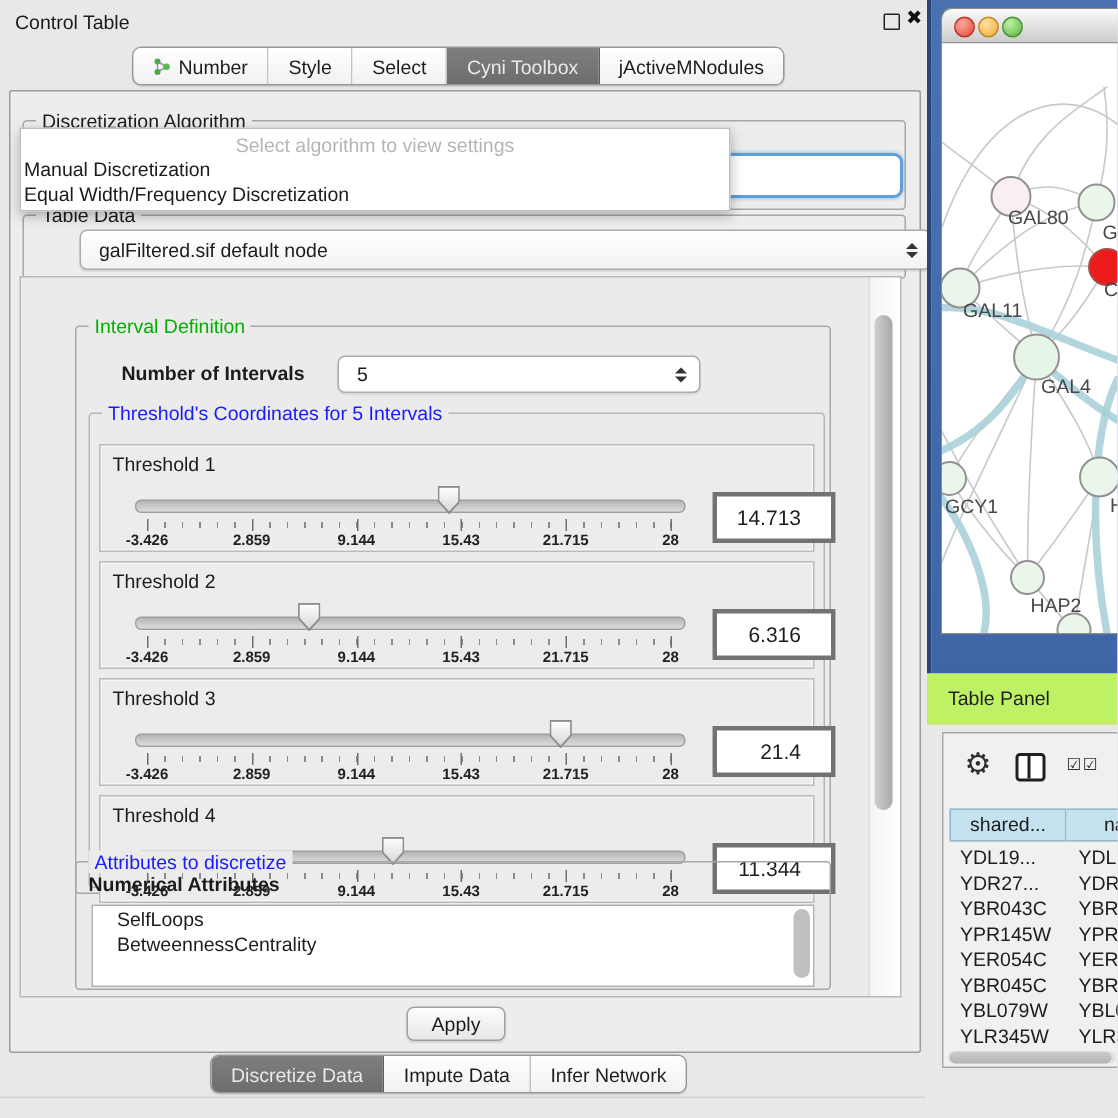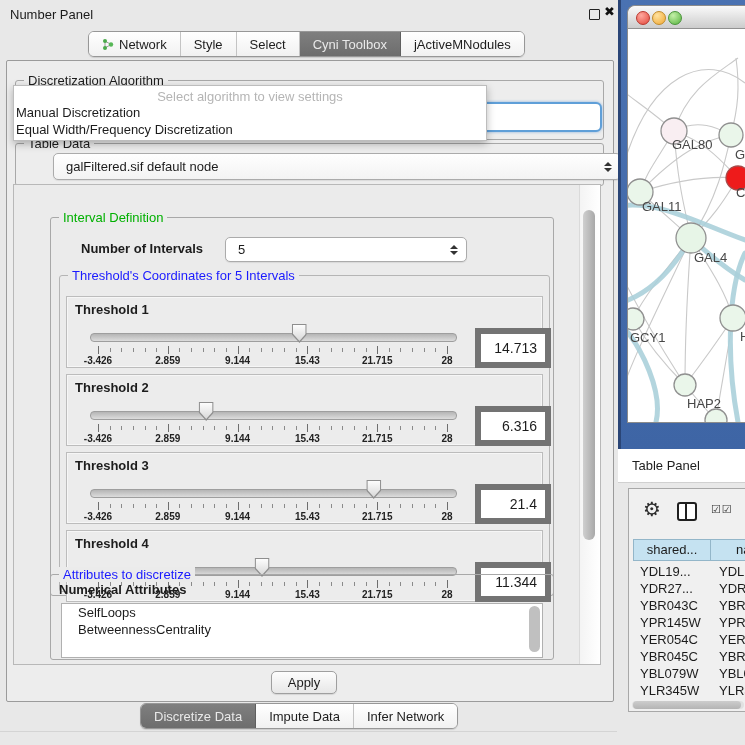--- a/index.html
+++ b/index.html
@@ -58,36 +58,36 @@
   
   .viewport{left:6px;top:123px;width:586px;height:479px;background:#ebebeb;border:1px solid #b8b8b8;overflow:hidden;}
   .viewport .gtitle{background:#ebebeb;}
   .vscroll{position:absolute;right:0;top:0;bottom:0;width:20px;background:linear-gradient(90deg,#f4f4f4,#ffffff);border-left:1px solid #dadada;}
   .vscroll .thumb{position:absolute;left:3px;top:25px;width:12px;height:330px;border-radius:7px;
     background:linear-gradient(90deg,#cfcfcf,#a8a8a8);}
 
   
   .thr-row{position:relative;height:70px;margin:0 6px 6px 6px;background:#ececec;border:1px solid #bcbcbc;
     box-shadow:inset 0 0 0 1px #f6f6f6;}
-  .thr-label{position:absolute;left:8px;top:5px;font-weight:bold;}
+  .thr-label{position:absolute;left:8px;top:5px;font-weight:normal;}
   .track{position:absolute;left:23px;width:365px;top:36px;height:7px;border-radius:4px;
     background:linear-gradient(#b5b5b5,#dcdcdc);border:1px solid #9e9e9e;}
   .range{position:absolute;left:31px;width:349px;top:27px;height:20px;}
   .handle{position:absolute;top:0;width:15px;height:19px;transform:translateX(-50%);
     background:#8e8e8e;clip-path:polygon(0 0,100% 0,100% 55%,50% 100%,0 55%);}
   .handle::after{content:"";position:absolute;left:1px;top:1px;right:1px;bottom:2px;
     background:linear-gradient(#fdfdfd,#d8d8d8);clip-path:polygon(0 0,100% 0,100% 55%,50% 100%,0 55%);}
   .ticks-minor{position:absolute;left:31px;width:350px;top:51px;height:4px;
     background:repeating-linear-gradient(to right,#8a8a8a 0 1px,transparent 1px 11.633px);}
   .tickmarks{position:absolute;left:31px;width:349px;top:49px;height:8px;}
   .tickmarks b{position:absolute;top:0;width:1px;height:8px;background:#6e6e6e;}
   .ticklabels{position:absolute;left:31px;width:349px;top:58px;height:12px;}
   .ticklabels span{position:absolute;transform:translateX(-50%);font-size:10px;font-weight:600;color:#222;white-space:nowrap;}
-  .thr-value{position:absolute;left:408px;top:31px;width:56px;height:28px;background:#fff;border:6px solid #737373;
-    font-size:14px;text-align:right;line-height:28px;padding-right:8px;}
+  .thr-value{position:absolute;left:408px;top:31px;width:56px;height:28px;background:#fff;border:3px solid #737373;
+    font-size:14px;text-align:right;line-height:28px;padding-right:20px;}
 
   
   .attr-list{position:absolute;left:10px;top:28px;width:480px;height:53px;background:#fff;border:1px solid #b0b0b0;overflow:hidden;}
   .attr-list .item{padding-left:16px;line-height:17px;white-space:nowrap;}
   .attr-list .thumb{position:absolute;right:2px;top:2px;width:11px;height:46px;border-radius:6px;background:#c0c0c0;}
 
   .apply-btn{left:264px;top:610px;width:64px;height:21px;border:1px solid #9f9f9f;border-radius:5px;
     background:linear-gradient(#fdfdfd,#e7e7e7);text-align:center;line-height:21px;box-shadow:0 1px 1px rgba(0,0,0,.1);}
 
   .win-bottom-line{left:0;top:731px;width:617px;height:1px;background:#d4d4d4;}
@@ -102,21 +102,21 @@
   .tl{position:absolute;top:5px;width:12px;height:12px;border-radius:50%;}
   .tl.red{left:8px;background:radial-gradient(circle at 35% 30%,#ffa89e,#e2483c);border:.5px solid #b8372e;}
   .tl.yellow{left:24px;background:radial-gradient(circle at 35% 30%,#ffe2a0,#f0a833);border:.5px solid #c08a2a;}
   .tl.green{left:40px;background:radial-gradient(circle at 35% 30%,#c4f0a8,#57b33e;);background:radial-gradient(circle at 35% 30%,#c4f0a8,#57b33e);border:.5px solid #49933a;}
   svg.netcanvas{position:absolute;left:0;top:22px;overflow:hidden;}
   .edge-gray{fill:none;stroke:#c9c9c9;stroke-width:1.1;}
   .edge-teal{fill:none;stroke:var(--edge-teal,#a8cfd9);stroke-width:5;stroke-linecap:round;opacity:.88;}
   .net-label{font-size:13px;fill:#474747;}
 
   
-  .tp-header{left:618px;top:449px;width:127px;height:33px;background:#ffffff;border-bottom:1px solid #d0d0d0;}
+  .tp-header{left:618px;top:449px;width:127px;height:33px;background:#bef264;border-bottom:1px solid #d0d0d0;}
   .tp-header .t{position:absolute;left:14px;top:9px;font-size:13px;color:#1e1e1e;}
   .tp-body{left:628px;top:488px;width:117px;height:224px;background:#f0f0f0;border:1px solid #a8a8a8;border-right:none;box-sizing:border-box;}
   .gear-icon{position:absolute;left:14px;top:8px;font-size:20px;color:#2d2d2d;}
   .split-icon{position:absolute;left:48px;top:13px;width:16px;height:15px;border:2px solid #1f1f1f;border-radius:3px;background:#fff;}
   .split-icon::after{content:"";position:absolute;left:6px;top:0;width:2px;height:100%;background:#1f1f1f;}
   .check-icons{position:absolute;left:82px;top:14px;font-size:11px;color:#333;letter-spacing:1px;}
   .tp-grid-header{position:absolute;left:4px;top:50px;height:22px;display:flex;}
   .tp-grid-header .cell{background:var(--header-cell-blue,#c5e2f1);border:1px solid #93b6c9;line-height:20px;box-sizing:border-box;}
   .tp-grid-header .c1{width:78px;text-align:center;}
   .tp-grid-header .c2{width:90px;padding-left:25px;border-left:none;}
@@ -126,35 +126,35 @@
   .tp-row .c2{display:inline-block;padding-left:7px;}
   .tp-hscroll{position:absolute;left:3px;top:212px;width:112px;height:8px;border-radius:4px;background:#e1e1e1;}
   .tp-hscroll .thumb{position:absolute;left:1px;top:0;width:108px;height:8px;border-radius:4px;background:linear-gradient(#cdcdcd,#b4b4b4);}
 
   
   .neticon{width:12px;height:13px;display:inline-block;}
 </style>
 </head>
 <body>
 
-<div class="abs cp-title">Number Panel</div>
+<div class="abs cp-title">Control Table</div>
 <div class="abs float-btn"></div>
 <div class="abs close-btn">✖</div>
 
 <div class="abs tabgroup top-tabs">
     <div class="tab">
       <svg class="neticon" viewBox="0 0 12 13">
         <line x1="3" y1="3" x2="9" y2="6.5" stroke="#9a9a9a"></line>
         <line x1="3" y1="10" x2="9" y2="6.5" stroke="#9a9a9a"></line>
         <line x1="3" y1="3" x2="3" y2="10" stroke="#9a9a9a"></line>
         <circle cx="3" cy="3" r="2" fill="#4aa94a"></circle>
         <circle cx="3" cy="10" r="2" fill="#4aa94a"></circle>
         <circle cx="9" cy="6.5" r="2.2" fill="#57b757"></circle>
       </svg>
-      <span>Network</span>
+      <span>Number</span>
     </div>
     <div class="tab">
       <span>Style</span>
     </div>
     <div class="tab">
       <span>Select</span>
     </div>
     <div class="tab selected">
       <span>Cyni Toolbox</span>
     </div>

